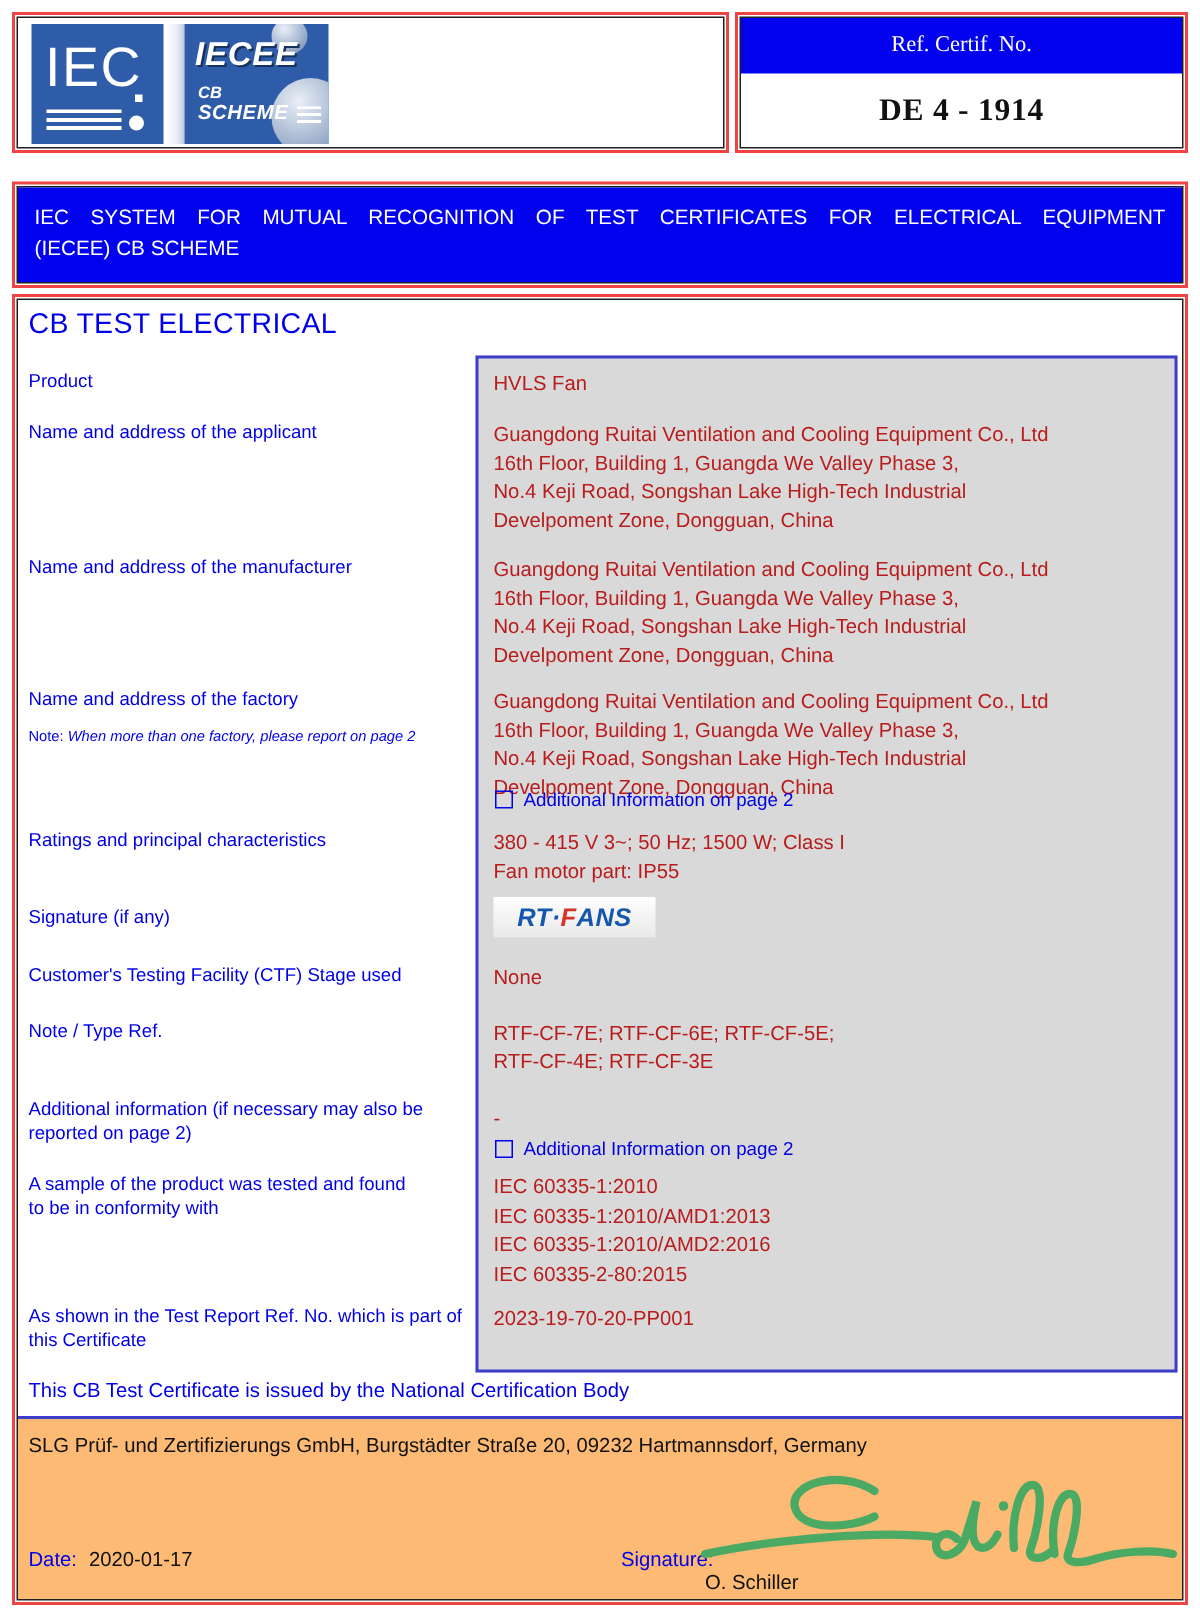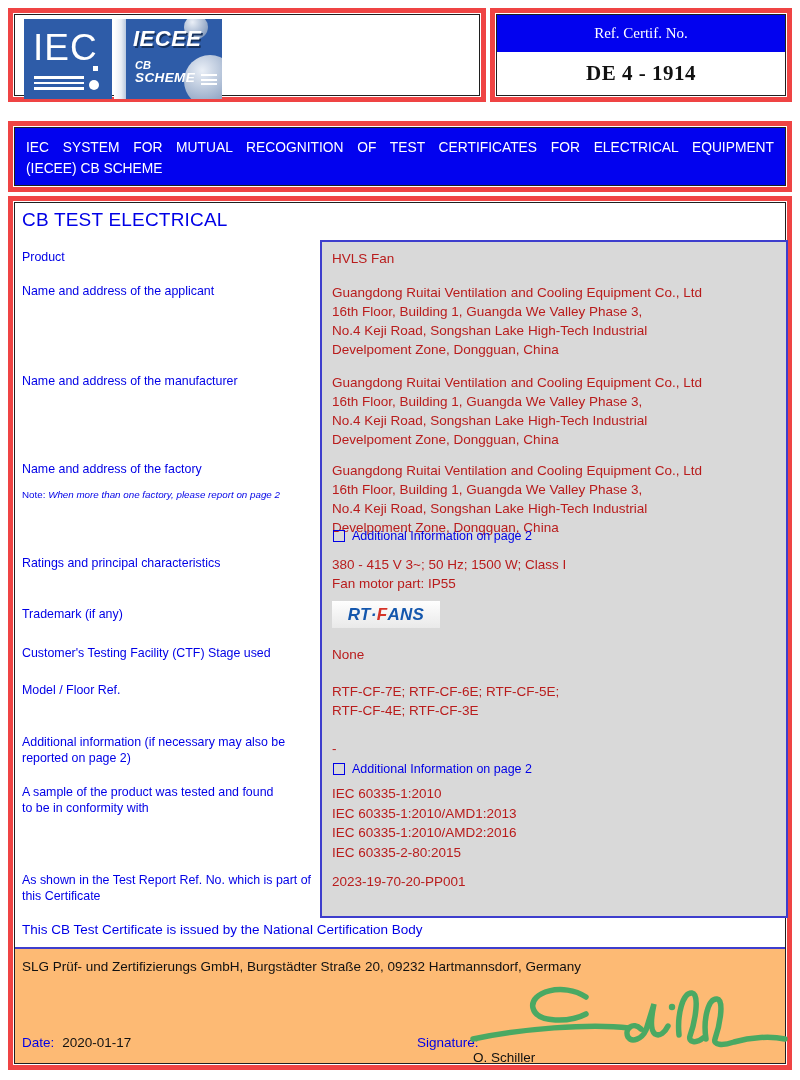--- a/index.html
+++ b/index.html
@@ -1,21 +1,21 @@
 <!DOCTYPE html>
 <html><head>
 <meta charset="utf-8">
 <style>
   html,body{margin:0;padding:0;}
   body{
     width:800px;height:1080px;position:relative;background:#fff;
     font-family:"Liberation Sans", sans-serif;overflow:hidden;
   }
   .box{
-    position:absolute;border:5px solid #ef4444;background:#fff;box-sizing:border-box;
+    position:absolute;border:2px solid #ef4444;background:#fff;box-sizing:border-box;
     box-shadow: inset 0 0 0 1px #ffffff, inset 0 0 0 2px #1f1f1f;
   }
   
   #logo-box{left:8px;top:8px;width:478px;height:94px;}
   .logo-inner{position:absolute;inset:2px;background:#fff;}
   .iec-sq{position:absolute;left:9px;top:4px;width:88px;height:80px;background:#2e5ca8;color:#fff;}
   .iec-txt{position:absolute;left:9px;top:8px;font-size:37px;letter-spacing:1px;font-weight:400;}
   .iec-period{position:absolute;left:69px;top:47px;width:5px;height:5px;background:#fff;}
   .iec-lines{position:absolute;left:10px;bottom:9px;width:50px;height:14px;
     background:repeating-linear-gradient(to bottom,#fff 0 2.5px,transparent 2.5px 5.6px);}
@@ -112,23 +112,23 @@
     <div class="title">CB TEST ELECTRICAL</div>
 
     <div class="graybox"></div>
 
     <div class="lbl t46">Product</div>
     <div class="lbl t80">Name and address of the applicant</div>
     <div class="lbl t170">Name and address of the manufacturer</div>
     <div class="lbl t258">Name and address of the factory</div>
     <div class="note"><span>Note:</span><span class="it"> When more than one factory, please report on page 2</span></div>
     <div class="lbl t352">Ratings and principal characteristics</div>
-    <div class="lbl t403">Trademark (if any)</div>
+    <div class="lbl t403">Signature (if any)</div>
     <div class="lbl t442">Customer's Testing Facility (CTF) Stage used</div>
-    <div class="lbl t479">Model / Floor Ref.</div>
+    <div class="lbl t479">Note / Type Ref.</div>
     <div class="lbl t531">Additional information (if necessary may also be
 reported on page 2)</div>
     <div class="lbl t581">A sample of the product was tested and found
 to be in conformity with</div>
     <div class="lbl t669">As shown in the Test Report Ref. No. which is part of
 this Certificate</div>
 
     <div class="val t46">HVLS Fan</div>
     <div class="val t80">Guangdong Ruitai Ventilation and Cooling Equipment Co., Ltd
 16th Floor, Building 1, Guangda We Valley Phase 3,

